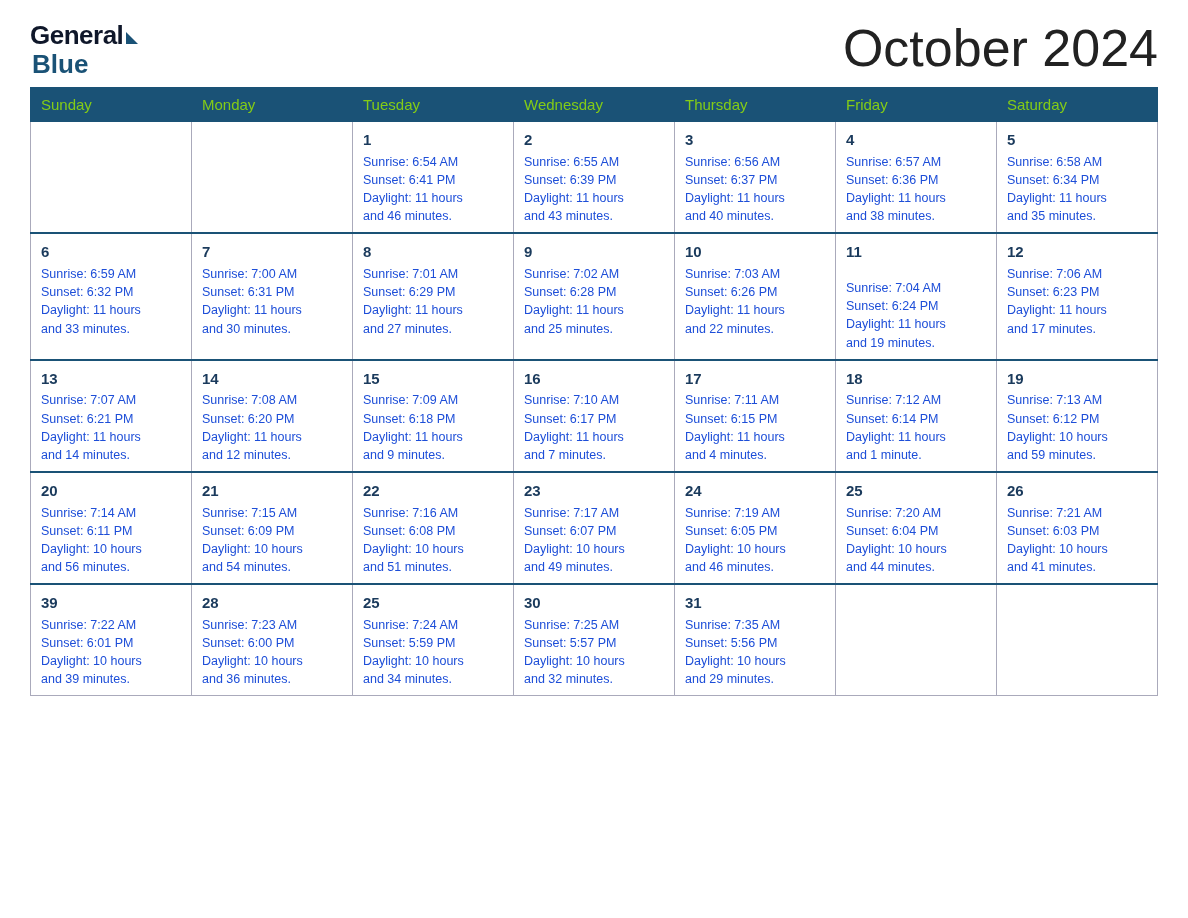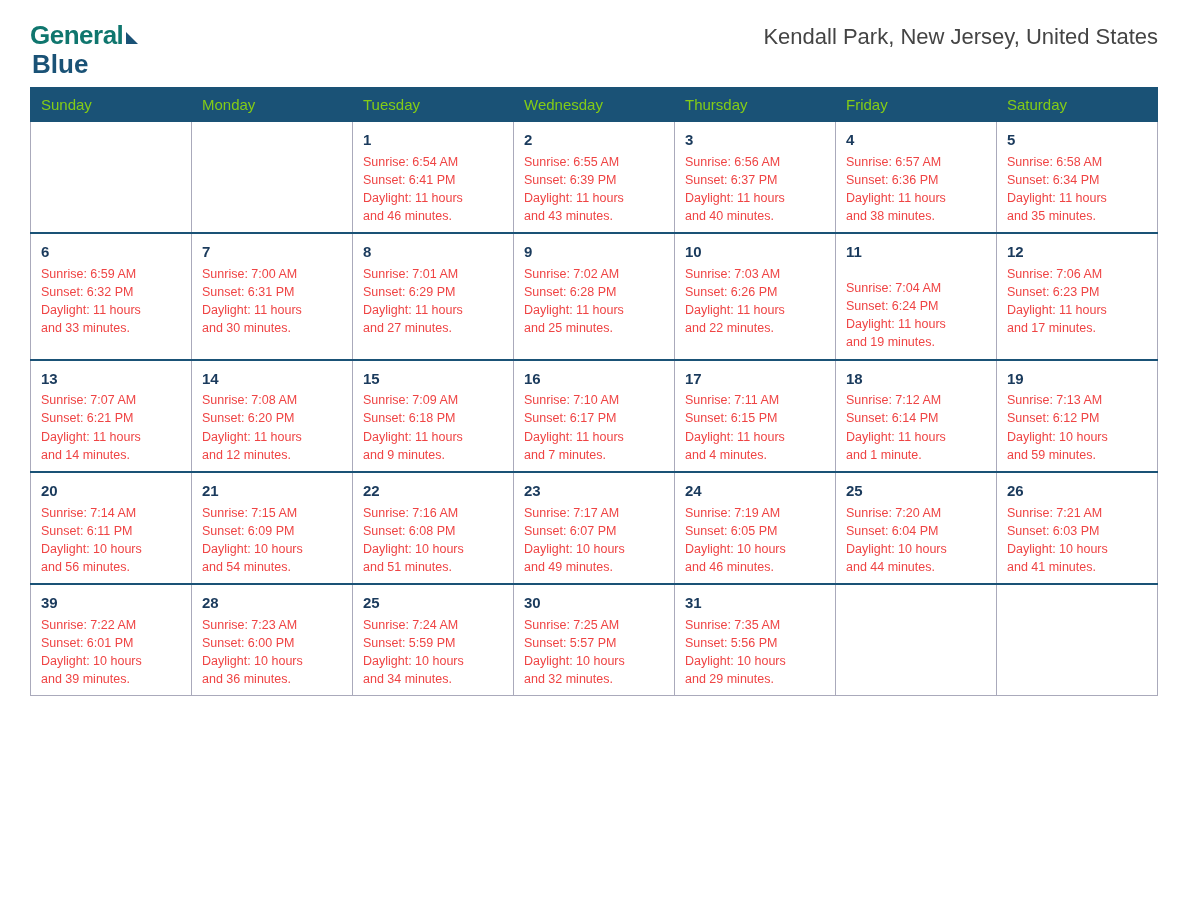--- a/index.html
+++ b/index.html
@@ -22,21 +22,21 @@
       flex-direction: column;
       align-items: flex-start;
     }
     .logo-top {
       display: flex;
       align-items: center;
     }
     .logo-general {
       font-size: 26px;
       font-weight: bold;
-      color: #0f766e;
+      color: #0f172a;
       letter-spacing: -0.5px;
     }
     .logo-arrow {
       width: 0;
       height: 0;
       border-left: 12px solid #1a5276;
       border-top: 12px solid transparent;
       border-bottom: 0px solid transparent;
       margin-left: 3px;
       margin-top: 4px;
@@ -87,21 +87,21 @@
       line-height: 1.45;
     }
     .calendar tbody tr td .day-num {
       font-size: 15px;
       font-weight: bold;
       color: #1a3a5c;
       display: block;
       margin-bottom: 2px;
     }
     .calendar tbody tr td .sun-info {
-      color: #ef4444;
+      color: #1d4ed8;
       font-size: 12.5px;
     }
     .calendar tbody tr td.empty {
       background: #fff;
     }
     .calendar tbody tr td {
       background: #fff;
     }
     .row-divider td {
       border-top: 2px solid #1a5276 !important;
@@ -112,21 +112,21 @@
 
 <div class="header">
   <div class="logo">
     <div class="logo-top">
       <span class="logo-general">General</span>
       <span class="logo-arrow"></span>
     </div>
     <div class="logo-bottom">Blue</div>
   </div>
   <div class="title-block">
-    <div class="subtitle">Kendall Park, New Jersey, United States</div>
+    <div class="main-title">October 2024</div>
   </div>
 </div>
 
 <table class="calendar">
   <thead>
     <tr>
     <th>Sunday</th>
         <th>Monday</th>
         <th>Tuesday</th>
         <th>Wednesday</th>

